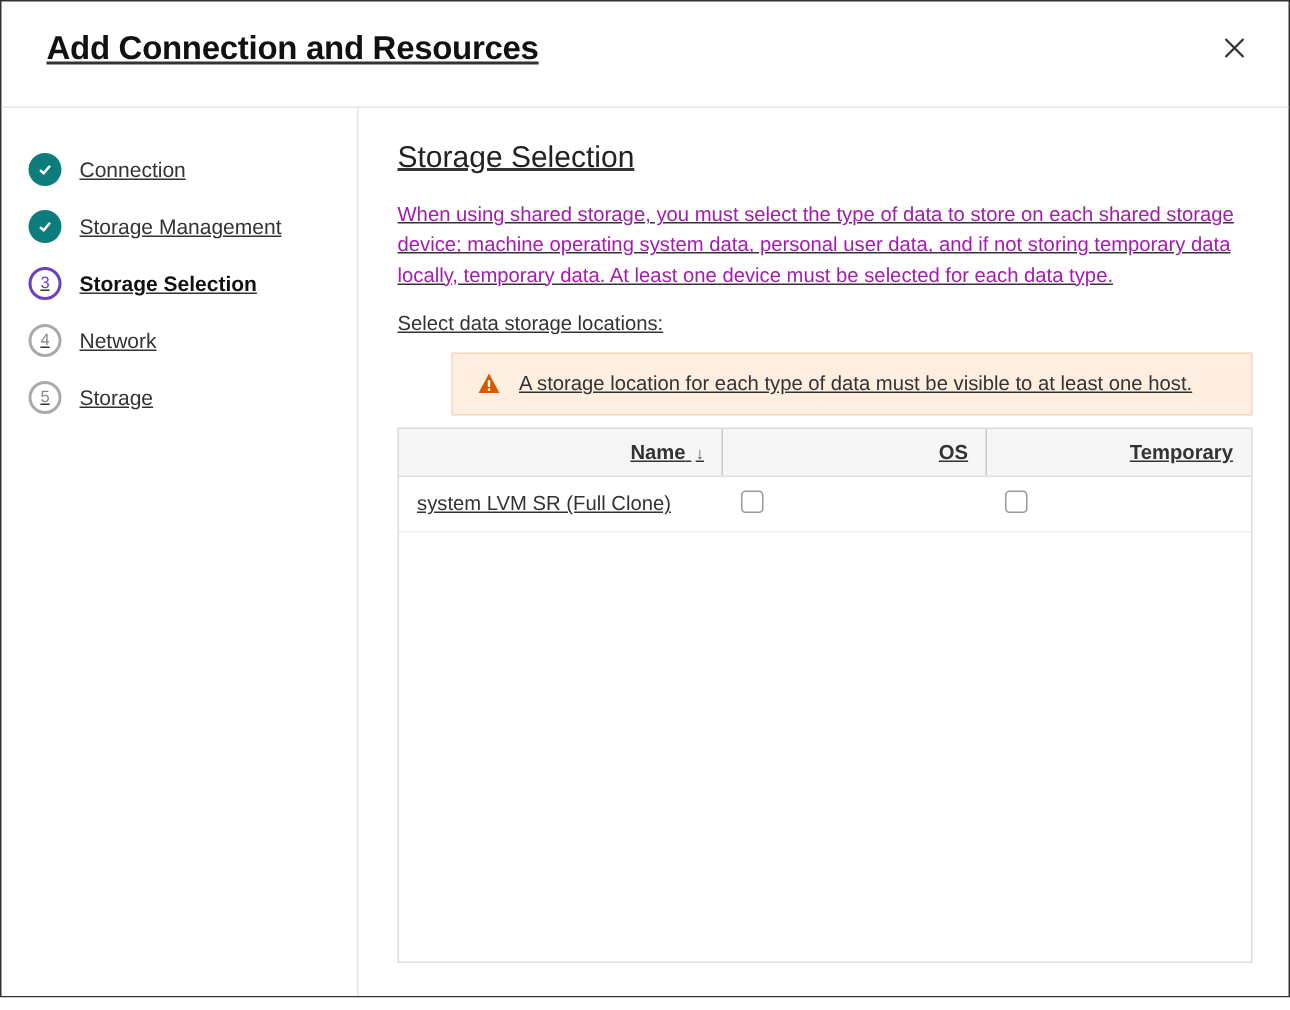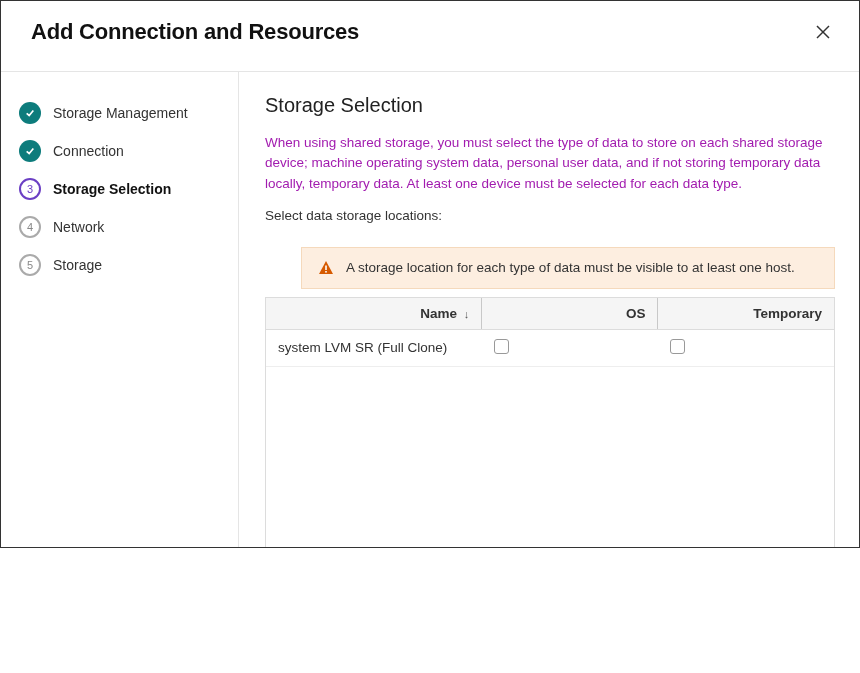--- a/index.html
+++ b/index.html
@@ -8,25 +8,26 @@
     padding: 0;
   }
   body {
     font-family: -apple-system, BlinkMacSystemFont, "Segoe UI", Arial, sans-serif;
     font-size: 14px;
     color: #333;
     background: #fff;
   }
   .window {
     width: 860px;
-    height: 548px;
+    height: 665px;
     border: 1px solid #333;
     display: flex;
     flex-direction: column;
     background: #fff;
+    text-decoration: underline;
   }
   .header {
     display: flex;
     justify-content: space-between;
     align-items: center;
     padding: 18px 24px 26px 30px;
     border-bottom: 1px solid #e5e5e5;
   }
   .header h1 {
     font-size: 22px;
@@ -116,21 +117,21 @@
   }
   .desc {
     font-size: 13.5px;
     line-height: 1.5;
     color: #a21caf;
     margin-bottom: 14px;
   }
   .sub-label {
     font-size: 13.5px;
     color: #333;
-    margin-bottom: 24px;
+    margin-bottom: 12px;
   }
   .alert {
     background: #fdeee0;
     border: 1px solid #f5d9bc;
     padding: 12px 16px;
     display: flex;
     align-items: center;
     gap: 12px;
     font-size: 13.5px;
     color: #333;
@@ -224,30 +225,30 @@
   <div class="body">
 
     <div class="sidebar">
 
       <div class="step">
         <span class="step-badge done">
           <svg viewBox="0 0 12 12" stroke="#fff" stroke-width="2" fill="none">
               <polyline points="2,6.5 5,9 10,3"></polyline>
             </svg>
         </span>
-        <span class="step-label">Storage Management</span>
+        <span class="step-label">Connection</span>
       </div>
 
       <div class="step">
         <span class="step-badge done">
           <svg viewBox="0 0 12 12" stroke="#fff" stroke-width="2" fill="none">
               <polyline points="2,6.5 5,9 10,3"></polyline>
             </svg>
         </span>
-        <span class="step-label">Connection</span>
+        <span class="step-label">Storage Management</span>
       </div>
 
       <div class="step active">
         <span class="step-badge active">3</span>
         <span class="step-label">Storage Selection</span>
       </div>
 
       <div class="step">
         <span class="step-badge pending">4</span>
         <span class="step-label">Network</span>

